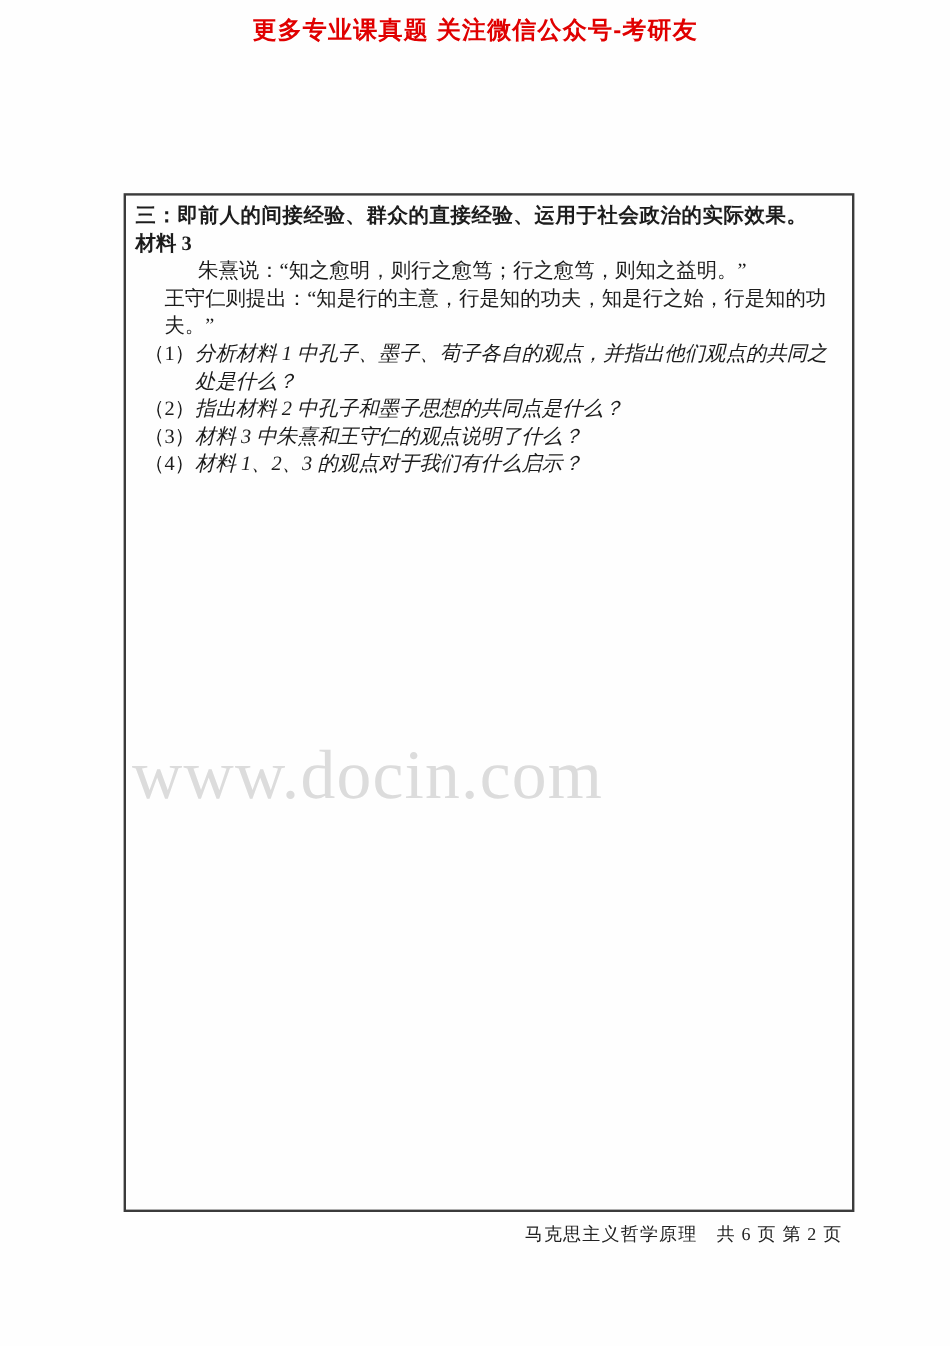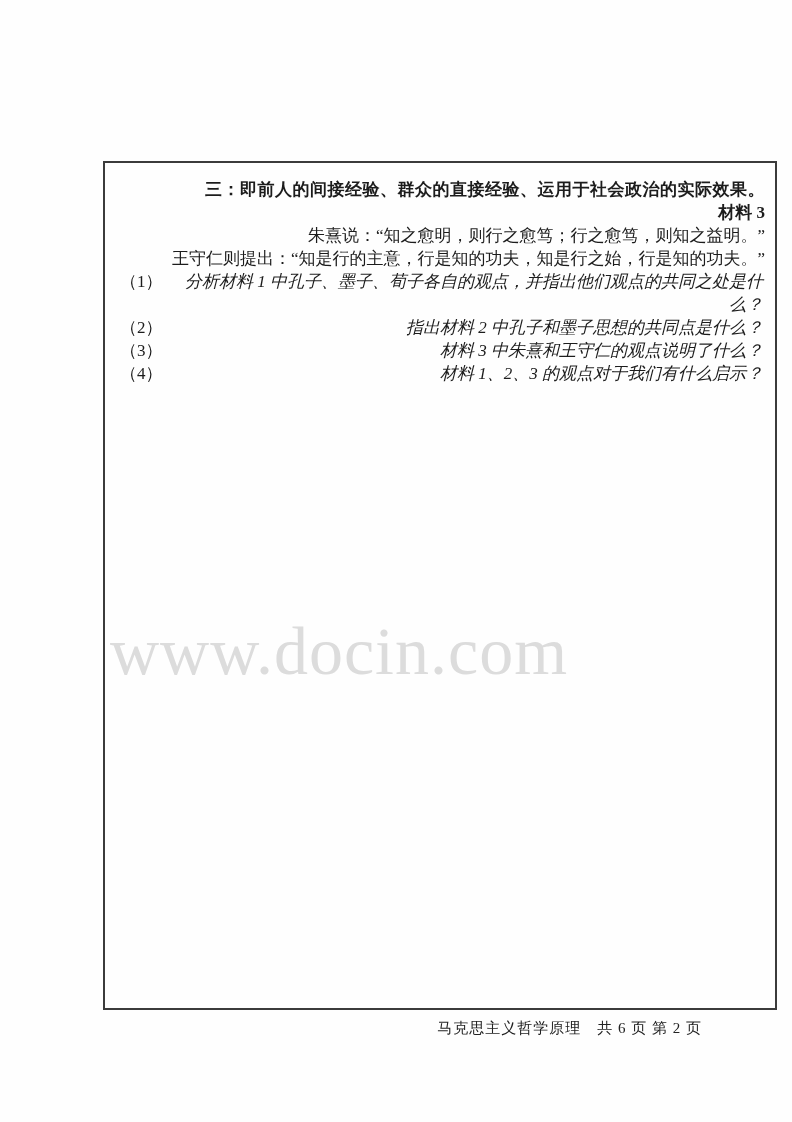--- a/index.html
+++ b/index.html
@@ -27,45 +27,44 @@
     font-weight: bold;
     letter-spacing: 1px;
     color: var(--accent, #e00000);
   }
 
   
   .doc-box {
     position: absolute;
     left: 103px;
     top: 161px;
-    width: 674px;
+    width: 609px;
     height: 849px;
     border: 2px solid #3b3b3b;
-    padding: 15px 10px 0 8px;
+    padding: 5px 10px 0 8px;
     font-size: 17px;
     line-height: 23px;
-    text-align: right;
   }
   .answer-line { font-weight: bold; letter-spacing: 0.5px; }
   .material-heading { font-weight: bold; }
   .material-quote { margin-top: 0; margin-left: 24px; }
   .material-quote.indent { text-indent: 28px; }
   .q-heading { font-weight: bold; margin-top: 22px; }
   .q-list { padding-left: 7px; }
   .q-row { display: flex; align-items: flex-start; }
   .q-num { flex: 0 0 36px; }
   .q-text { flex: 1 1 auto; padding-right: 2px; font-style: italic; }
 
   
   .watermark {
     position: absolute;
     left: 110px;
     top: 612px;
     font-family: "Liberation Serif", "DejaVu Serif", serif;
-    font-size: 68px;
+    font-size: 58px;
     letter-spacing: 1px;
     color: var(--watermark-color, #dcdcdc);
     white-space: nowrap;
     user-select: none;
   }
 
   
   .page-footer {
     position: absolute;
     top: 1019px;
@@ -74,20 +73,23 @@
     letter-spacing: 1px;
     color: #222222;
     white-space: nowrap;
   }
 </style>
 </head>
 <body>
 
 <div class="page" style="--accent: #e00000; --watermark-color: #dcdcdc;">
 
+  <div class="promo-header">
+    <span>更多专业课真题 关注微信公众号-考研友</span>
+  </div>
 
   <div class="doc-box">
 
     <p class="answer-line">三：即前人的间接经验、群众的直接经验、运用于社会政治的实际效果。</p>
 
     <p class="material-heading">材料 3</p>
 
     <p class="material-quote indent">朱熹说：“知之愈明，则行之愈笃；行之愈笃，则知之益明。”</p>
 
     <p class="material-quote">王守仁则提出：“知是行的主意，行是知的功夫，知是行之始，行是知的功夫。”</p>

